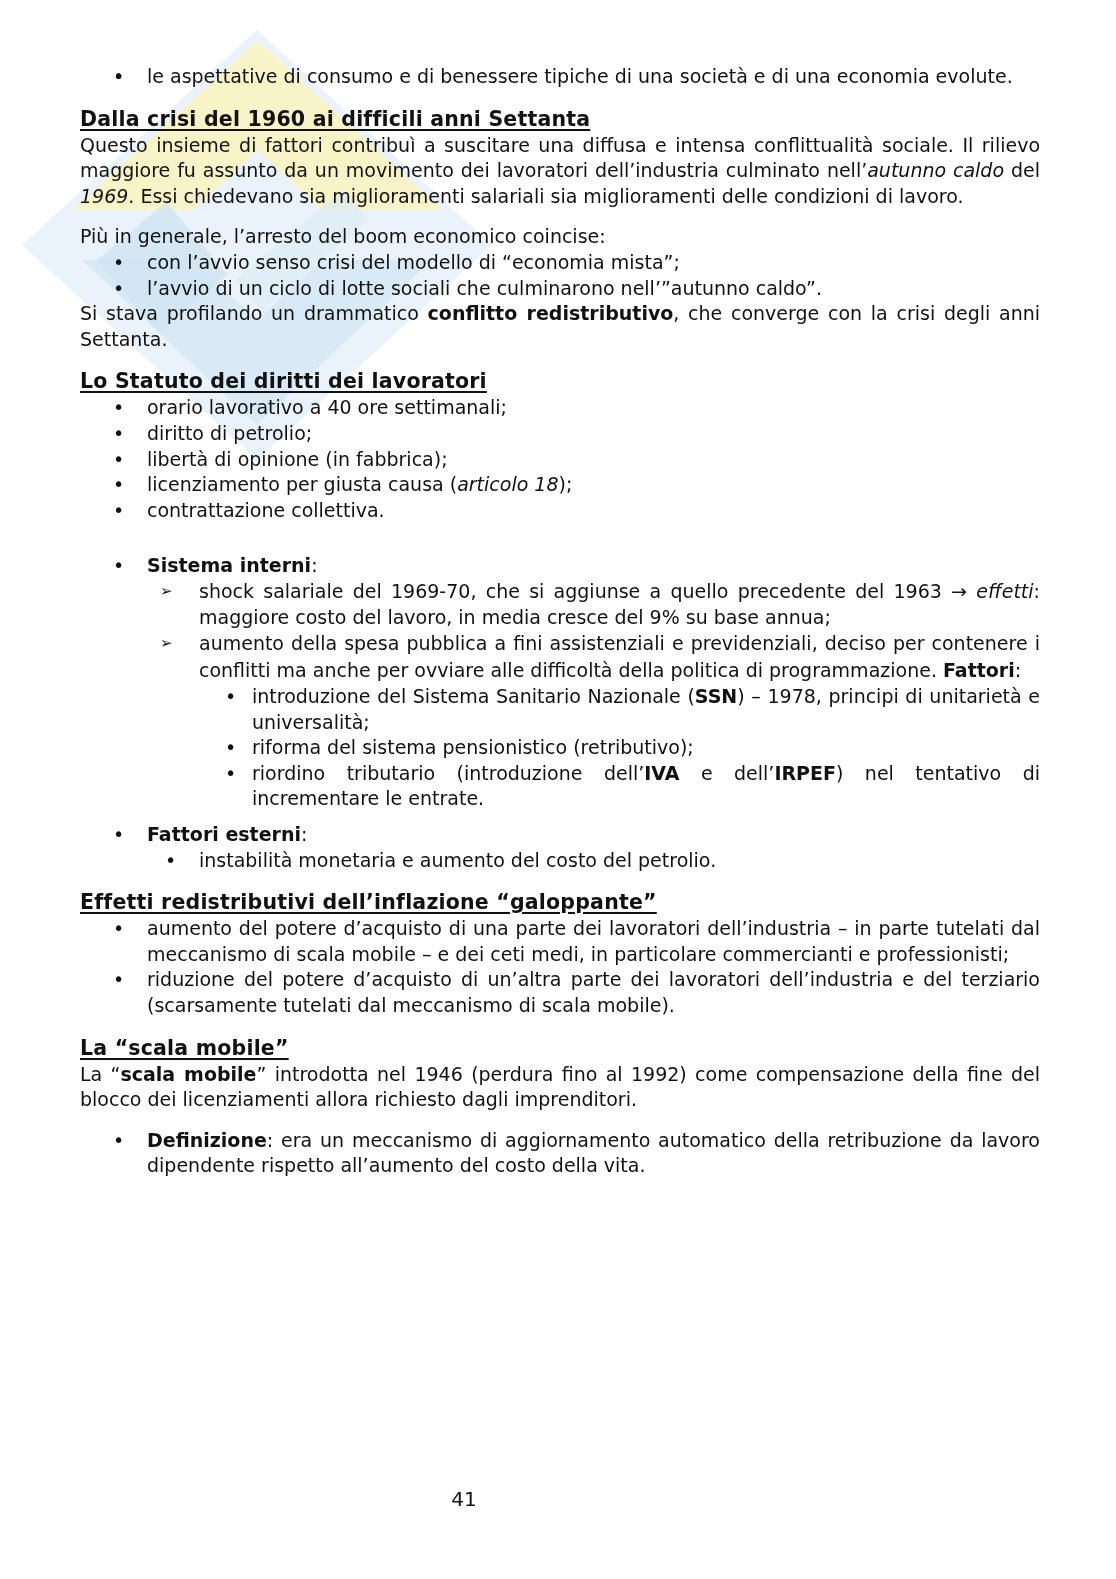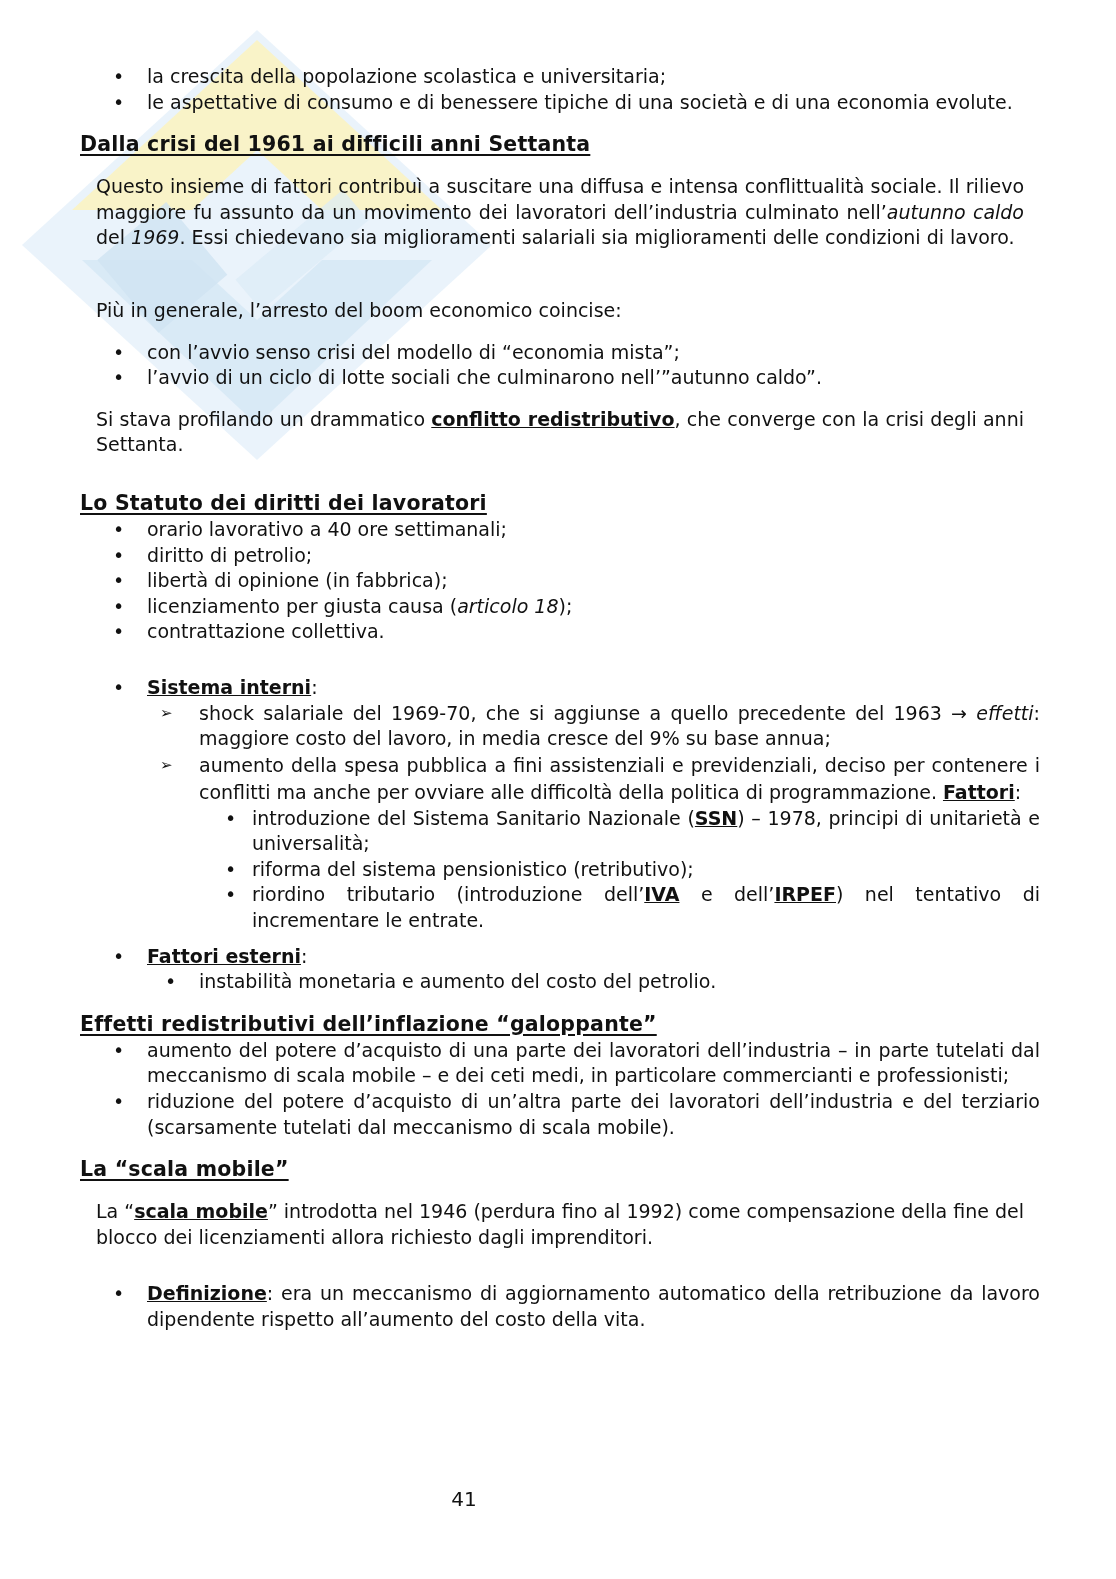--- a/index.html
+++ b/index.html
@@ -2,61 +2,61 @@
 <html><head>
 <meta charset="utf-8">
 <style>
   html, body { margin: 0; padding: 0; background: #ffffff; }
   body { width: 1116px; height: 1579px; position: relative; overflow: hidden;
          font-family: "DejaVu Sans", sans-serif; color: #111; }
   .watermark { position: absolute; left: 22px; top: 30px; width: 470px; height: 430px;
                pointer-events: none; z-index: 0; }
   .page { position: absolute; left: 80px; top: 64px; width: 960px; z-index: 1;
           font-size: 19px; line-height: 25.6px; }
-  p { margin: 16px; text-align: justify; }
+  p { margin: 0; text-align: justify; }
   .gap { height: 15px; }
   .gap-sm { height: 10px; }
   h2 { margin: 0; font-size: 20.5px; font-weight: bold; text-decoration: underline;
        text-decoration-thickness: 2px; text-underline-offset: 3px; line-height: 28px; letter-spacing: 0.2px; }
   ul { list-style: none; margin: 0; padding: 0; }
   li { position: relative; text-align: justify; }
   ul.l1 > li { padding-left: 67px; }
   ul.l1 > li > .bul { position: absolute; left: 33px; top: 0; }
   ul.l2 > li { padding-left: 119px; }
   ul.l2 > li > .bul { position: absolute; left: 80px; top: 0; font-size: 15px; }
   ul.l2b > li { padding-left: 119px; }
   ul.l2b > li > .bul { position: absolute; left: 85px; top: 0; }
   ul.l3 > li { padding-left: 172px; }
   ul.l3 > li > .bul { position: absolute; left: 145px; top: 0; }
-  .b { font-weight: bold; text-decoration: underline; }
+  .b { font-weight: bold; }
   .i { font-style: italic; }
   .pgnum { position: absolute; left: 0; width: 928px; top: 1487px; text-align: center;
            font-size: 20px; z-index: 1; }
   .tall { line-height: 27px; }
 </style>
 </head>
 <body>
 
 <svg class="watermark" viewBox="0 0 470 430">
   <polygon points="235,0 470,215 235,430 0,215" fill="#e6f1fa" opacity="0.85"></polygon>
   <polygon points="235,10 420,180 300,180 235,120 170,180 50,180" fill="#fbf3c2" opacity="0.9"></polygon>
   <polygon points="60,230 235,395 410,230 300,230 235,290 170,230" fill="#d4e7f5" opacity="0.8"></polygon>
   <rect x="95" y="190" width="90" height="95" fill="#cfe3f3" opacity="0.8" transform="rotate(-40 140 237)"></rect>
   <rect x="210" y="200" width="140" height="40" fill="#dcebf7" opacity="0.7" transform="rotate(-40 280 220)"></rect>
 </svg>
 
 <div class="page">
 
   <ul class="l1">
-    <li><span class="bul">•</span><span>la crescita della popolazione scolastica e universitaria;</span></li>
+    <li><span class="bul">•</span></li>
     <li><span class="bul">•</span><span>le aspettative di consumo e di benessere tipiche di una società e di una economia evolute.</span></li>
   </ul>
 
   <div class="gap"></div>
-  <h2>Dalla crisi del 1961 ai difficili anni Settanta</h2>
+  <h2>Dalla crisi del 1960 ai difficili anni Settanta</h2>
   <p><span>Questo insieme di fattori contribuì a suscitare una diffusa e intensa conflittualità sociale. Il rilievo maggiore fu assunto da un movimento dei lavoratori dell’industria culminato nell’</span><span class="i">autunno caldo</span><span> del </span><span class="i">1969</span><span>. Essi chiedevano sia miglioramenti salariali sia miglioramenti delle condizioni di lavoro.</span></p>
   <div class="gap"></div>
   <p>Più in generale, l’arresto del boom economico coincise:</p>
   <ul class="l1">
     <li><span class="bul">•</span><span>con l’avvio senso crisi del modello di “economia mista”;</span></li>
     <li><span class="bul">•</span><span>l’avvio di un ciclo di lotte sociali che culminarono nell’”autunno caldo”.</span></li>
   </ul>
   <p><span>Si stava profilando un drammatico </span><span class="b">conflitto redistributivo</span><span>, che converge con la crisi degli anni Settanta.</span></p>
 
   <div class="gap"></div>

